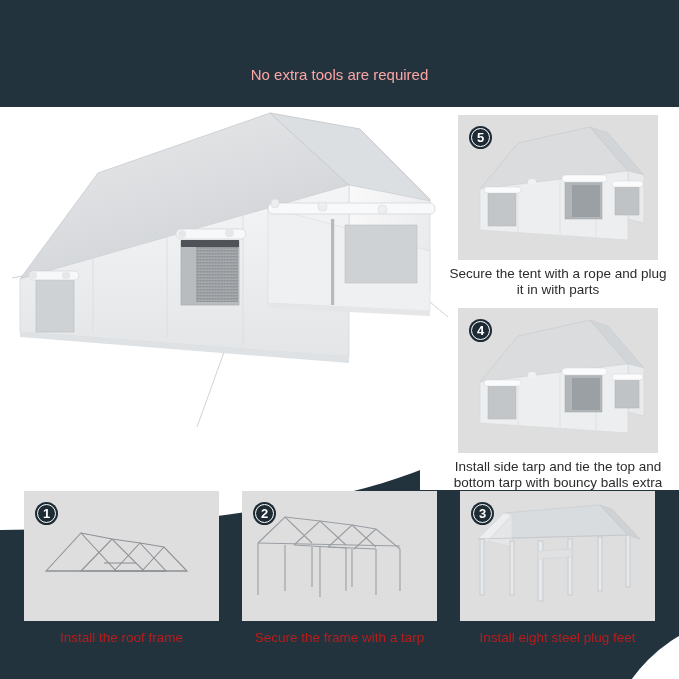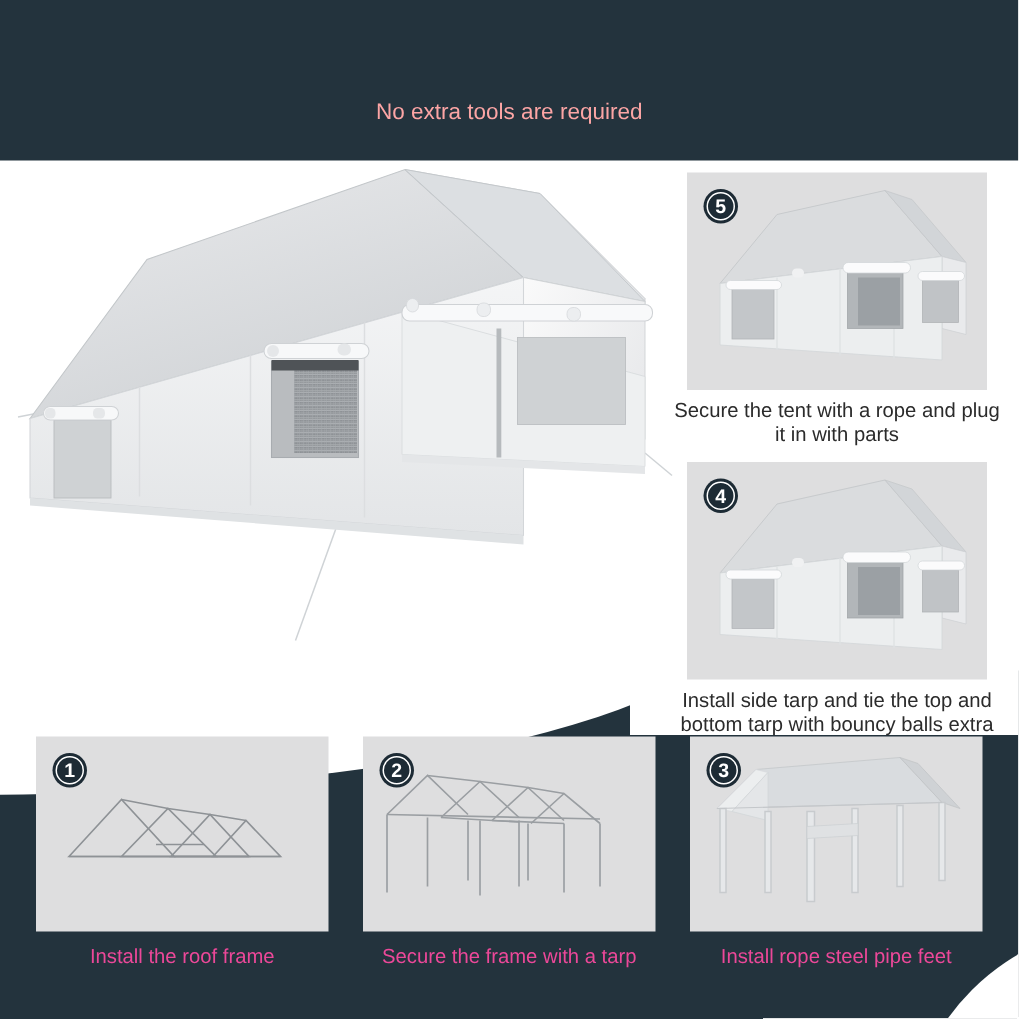--- a/index.html
+++ b/index.html
@@ -136,21 +136,21 @@
     height: 130px;
     background: #dededf;
     overflow: hidden;
   }
   .step-bottom .cap {
     width: 195px;
     margin-top: 9px;
     text-align: center;
     font-size: 13.5px;
     line-height: 16px;
-    color: #ec4899;
+    color: #b91c1c;
     white-space: nowrap;
   }
   #step1 { left: 24px;  top: 491px; }
   #step2 { left: 242px; top: 491px; }
   #step3 { left: 460px; top: 491px; }
 
   
   .badge {
     position: absolute;
     left: 11px; top: 11px;
@@ -385,16 +385,16 @@
           <rect x="50" y="50" width="4" height="54"></rect>
           <rect x="78" y="50" width="5" height="60"></rect>
           <rect x="108" y="48" width="4" height="56"></rect>
           <rect x="138" y="46" width="4" height="54"></rect>
           <rect x="166" y="44" width="4" height="52"></rect>
         </g>
         <path d="M78 60 L112 58 L112 66 L78 68 Z" fill="#dfe1e3" stroke="#ccd0d3" stroke-width="0.5"></path>
         <path d="M18 48 L168 44" stroke="#c4c7ca" stroke-width="0.8" fill="none"></path>
       </svg>
     </div>
-    <div class="cap">Install rope steel pipe feet</div>
+    <div class="cap">Install eight steel plug feet</div>
   </div>
 
 </div>
 
 </body></html>

